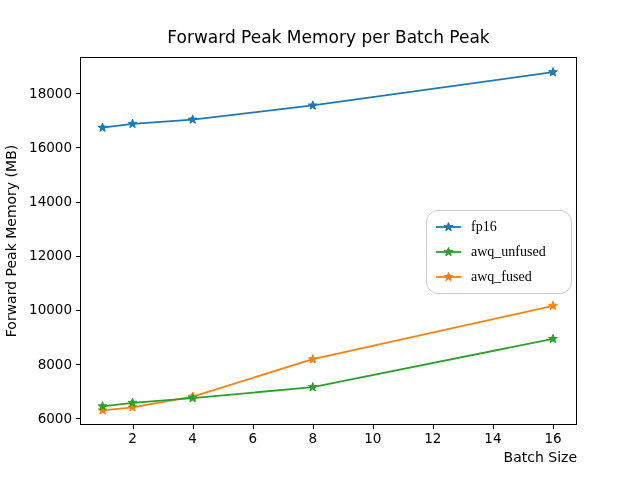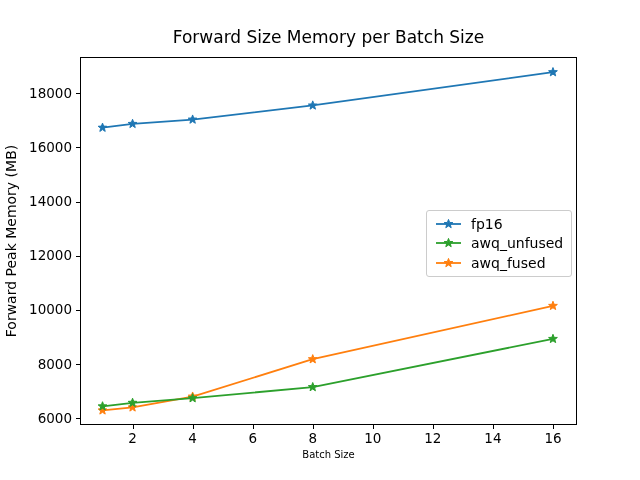--- a/index.html
+++ b/index.html
@@ -12,34 +12,35 @@
   }
   .figure { position: absolute; left: 0; top: 0; width: 640px; height: 480px; background: #ffffff; }
   #plot-svg { position: absolute; left: 0; top: 0; }
   .chart-title {
     position: absolute; left: 80px; top: 27px; width: 497px;
     text-align: center; font-size: 17px; color: #000;
     white-space: nowrap;
   }
   .x-label {
     position: absolute; left: 80px; top: 449px; width: 497px;
-    text-align: center; font-size: 10px; color: #000;
+    text-align: right; font-size: 14px; color: #000;
   }
   .y-label {
     position: absolute; left: 11px; top: 241px;
     transform: translate(-50%, -50%) rotate(-90deg);
     font-size: 14px; color: #000; white-space: nowrap;
   }
   .legend {
-    position: absolute; left: 426px; top: 210px; width: 146px; height: 67px;
+    position: absolute; left: 426px; top: 210px; width: 146px; height: 84px;
     box-sizing: border-box;
     background: rgba(255,255,255,0.9);
-    border: 1px solid #cccccc; border-radius: 3px;
+    border: 1px solid #cccccc; border-radius: 12px;
     display: flex; flex-direction: column; justify-content: space-around;
     padding: 3px 8px;
+    font-family: Liberation Serif, serif;
   }
   .legend-entry { display: flex; align-items: center; gap: 9px; height: 19px; }
   .legend-entry svg { flex: 0 0 auto; display: block; }
   .legend-label { font-size: 14px; color: #000; line-height: 1; }
 </style>
 </head>
 <body>
 
 <div class="figure">
 
@@ -88,21 +89,21 @@
       <path d="M312.73 354.60L313.87 357.64L317.11 357.78L314.57 359.80L315.44 362.92L312.73 361.13L310.03 362.92L310.90 359.80L308.36 357.78L311.60 357.64Z" fill="#ff7f0e" stroke="#ff7f0e" stroke-width="1" stroke-linejoin="round"></path>
       <path d="M552.98 301.25L554.11 304.29L557.35 304.43L554.81 306.45L555.68 309.58L552.98 307.79L550.27 309.58L551.14 306.45L548.60 304.43L551.84 304.29Z" fill="#ff7f0e" stroke="#ff7f0e" stroke-width="1" stroke-linejoin="round"></path>
       <polyline points="102.52,406.32 132.55,402.80 192.61,398.19 312.73,387.09 552.98,338.89" fill="none" stroke="#2ca02c" stroke-width="1.8" stroke-linejoin="round" stroke-linecap="round"></polyline>
       <path d="M102.52 401.72L103.66 404.75L106.90 404.89L104.36 406.91L105.23 410.04L102.52 408.25L99.82 410.04L100.69 406.91L98.15 404.89L101.39 404.75Z" fill="#2ca02c" stroke="#2ca02c" stroke-width="1" stroke-linejoin="round"></path>
       <path d="M132.55 398.20L133.69 401.23L136.93 401.37L134.39 403.39L135.26 406.52L132.55 404.73L129.85 406.52L130.72 403.39L128.18 401.37L131.42 401.23Z" fill="#2ca02c" stroke="#2ca02c" stroke-width="1" stroke-linejoin="round"></path>
       <path d="M192.61 393.59L193.75 396.63L196.99 396.77L194.45 398.79L195.32 401.91L192.61 400.12L189.91 401.91L190.78 398.79L188.24 396.77L191.48 396.63Z" fill="#2ca02c" stroke="#2ca02c" stroke-width="1" stroke-linejoin="round"></path>
       <path d="M312.73 382.49L313.87 385.53L317.11 385.67L314.57 387.69L315.44 390.81L312.73 389.02L310.03 390.81L310.90 387.69L308.36 385.67L311.60 385.53Z" fill="#2ca02c" stroke="#2ca02c" stroke-width="1" stroke-linejoin="round"></path>
       <path d="M552.98 334.29L554.11 337.33L557.35 337.47L554.81 339.49L555.68 342.61L552.98 340.82L550.27 342.61L551.14 339.49L548.60 337.47L551.84 337.33Z" fill="#2ca02c" stroke="#2ca02c" stroke-width="1" stroke-linejoin="round"></path>
     </svg>
 
-  <div class="chart-title">Forward Size Memory per Batch Size</div>
+  <div class="chart-title">Forward Peak Memory per Batch Peak</div>
 
   <div class="y-label">Forward Peak Memory (MB)</div>
 
   <div class="x-label">Batch Size</div>
 
   <div class="legend">
     <div class="legend-entry">
       <svg class="legend-swatch" width="27" height="12">
           <line x1="1" y1="6" x2="26" y2="6" stroke="#1f77b4" stroke-width="1.8"></line>
           <path d="M13.50 1.40L14.64 4.44L17.87 4.58L15.34 6.60L16.20 9.72L13.50 7.93L10.80 9.72L11.66 6.60L9.13 4.58L12.36 4.44Z" fill="#1f77b4" stroke="#1f77b4" stroke-linejoin="round"></path>

